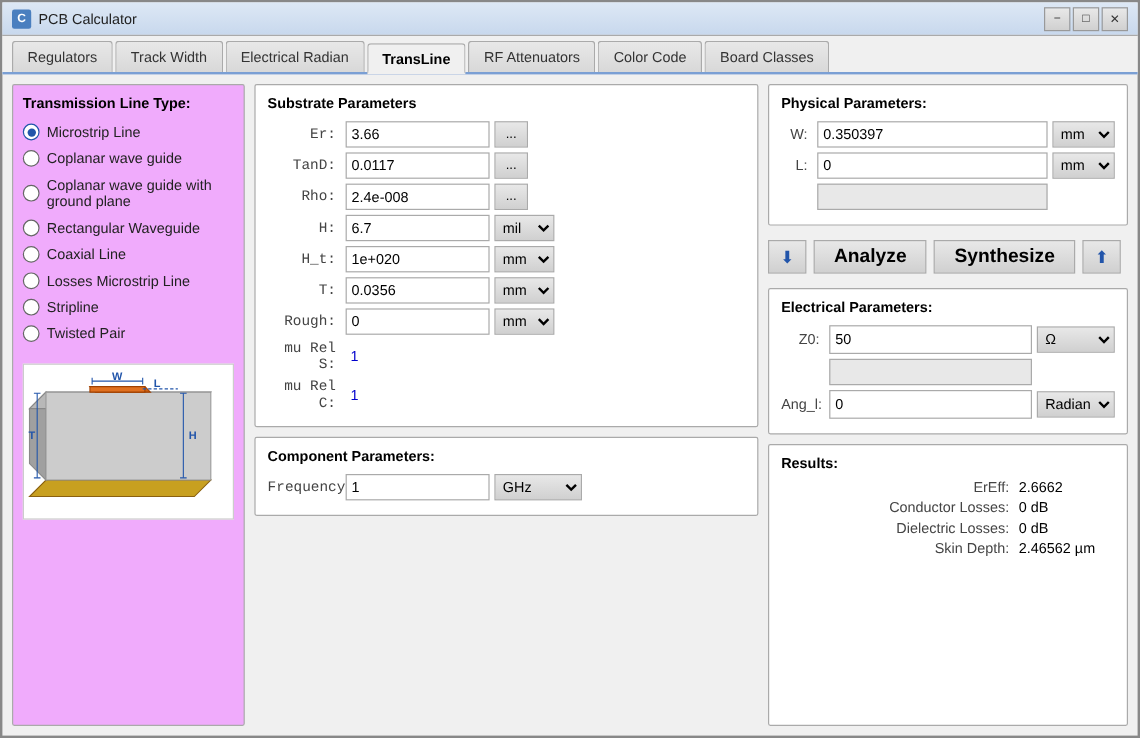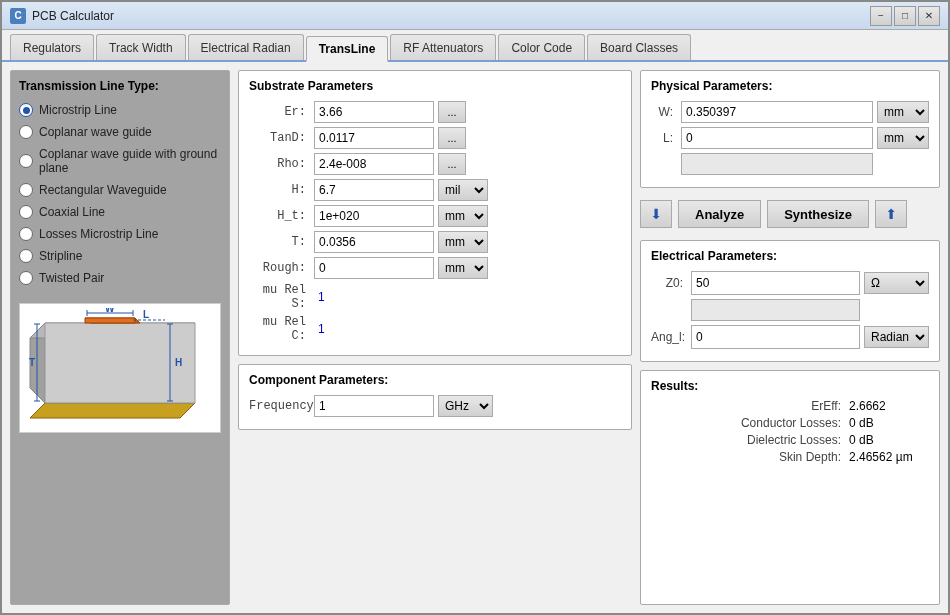--- a/index.html
+++ b/index.html
@@ -93,24 +93,24 @@
       margin-bottom: -2px;
     }
     .main-content {
       display: flex;
       flex: 1;
       padding: 8px;
       gap: 8px;
       overflow: hidden;
     }
     .left-panel {
-      width: 220px;
+      width: 194px;
       flex-shrink: 0;
       border: 1px solid #aaa;
-      background: #a3a3a3;
+      background: #f0abfc;
       border-radius: 2px;
       padding: 8px;
     }
     .left-panel-title {
       font-weight: bold;
       margin-bottom: 8px;
       color: #000;
     }
     .radio-group {
       display: flex;
@@ -299,21 +299,21 @@
       justify-content: center;
       font-size: 14px;
       color: #2255aa;
     }
     .action-btn {
       height: 28px;
       padding: 0 16px;
       border: 1px solid #aaa;
       background: linear-gradient(to bottom, #e8e8e8, #d0d0d0);
       cursor: pointer;
-      font-size: 13px;
+      font-size: 16px;
       font-weight: bold;
     }
     .electrical-box {
       border: 1px solid #aaa;
       background: white;
       border-radius: 2px;
       padding: 8px 10px;
     }
     .electrical-title {
       font-weight: bold;
@@ -561,21 +561,21 @@
           <span class="param-label">mu Rel C:</span>
           <span class="static-value">1</span>
         </div>
       </div>
 
       <div class="component-box">
         <div class="component-title">Component Parameters:</div>
         <div class="param-row">
           <span class="param-label">Frequency:</span>
           <input class="param-input" value="1" style="">
-          <select class="param-unit-select" style="width:55px">
+          <select class="param-unit-select" style="width:73px">
             <option>GHz</option><option>MHz</option><option>kHz</option><option>Hz</option>
           </select>
         </div>
       </div>
     </div>
 
     <div class="right-panel">
 
       <div class="physical-box">
         <div class="physical-title">Physical Parameters:</div>

